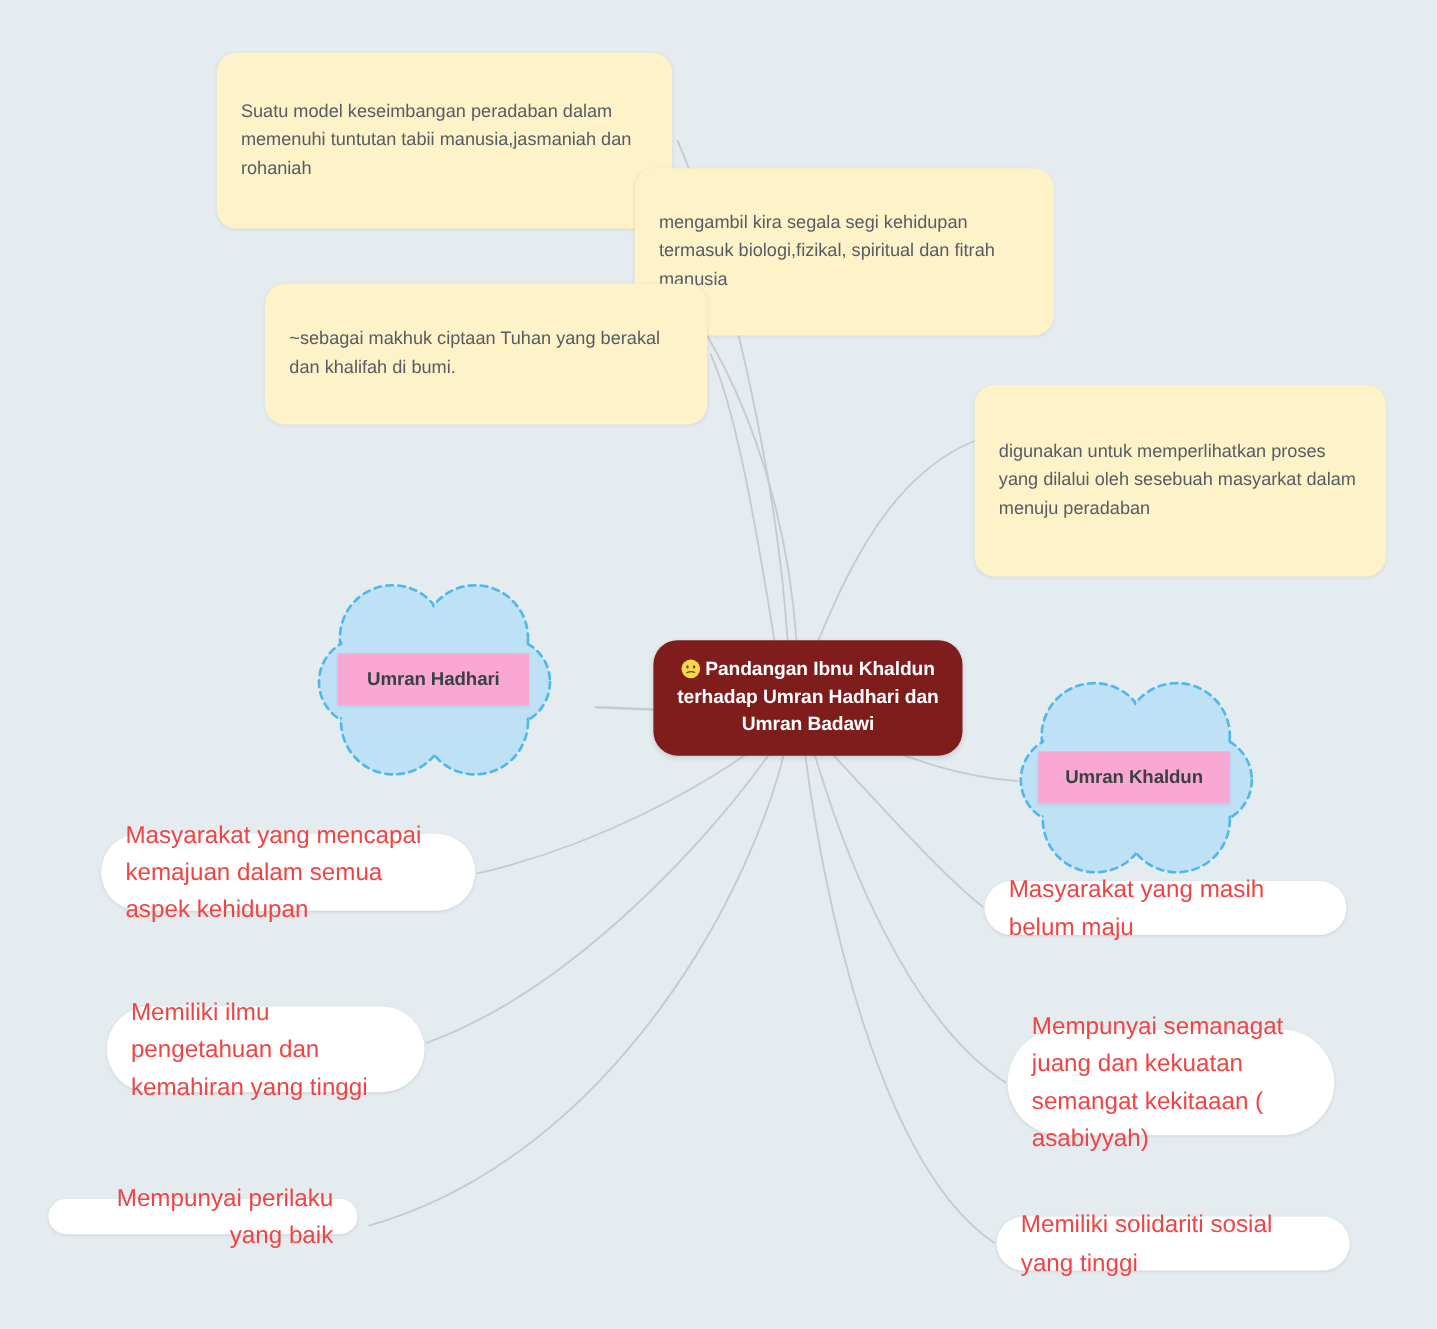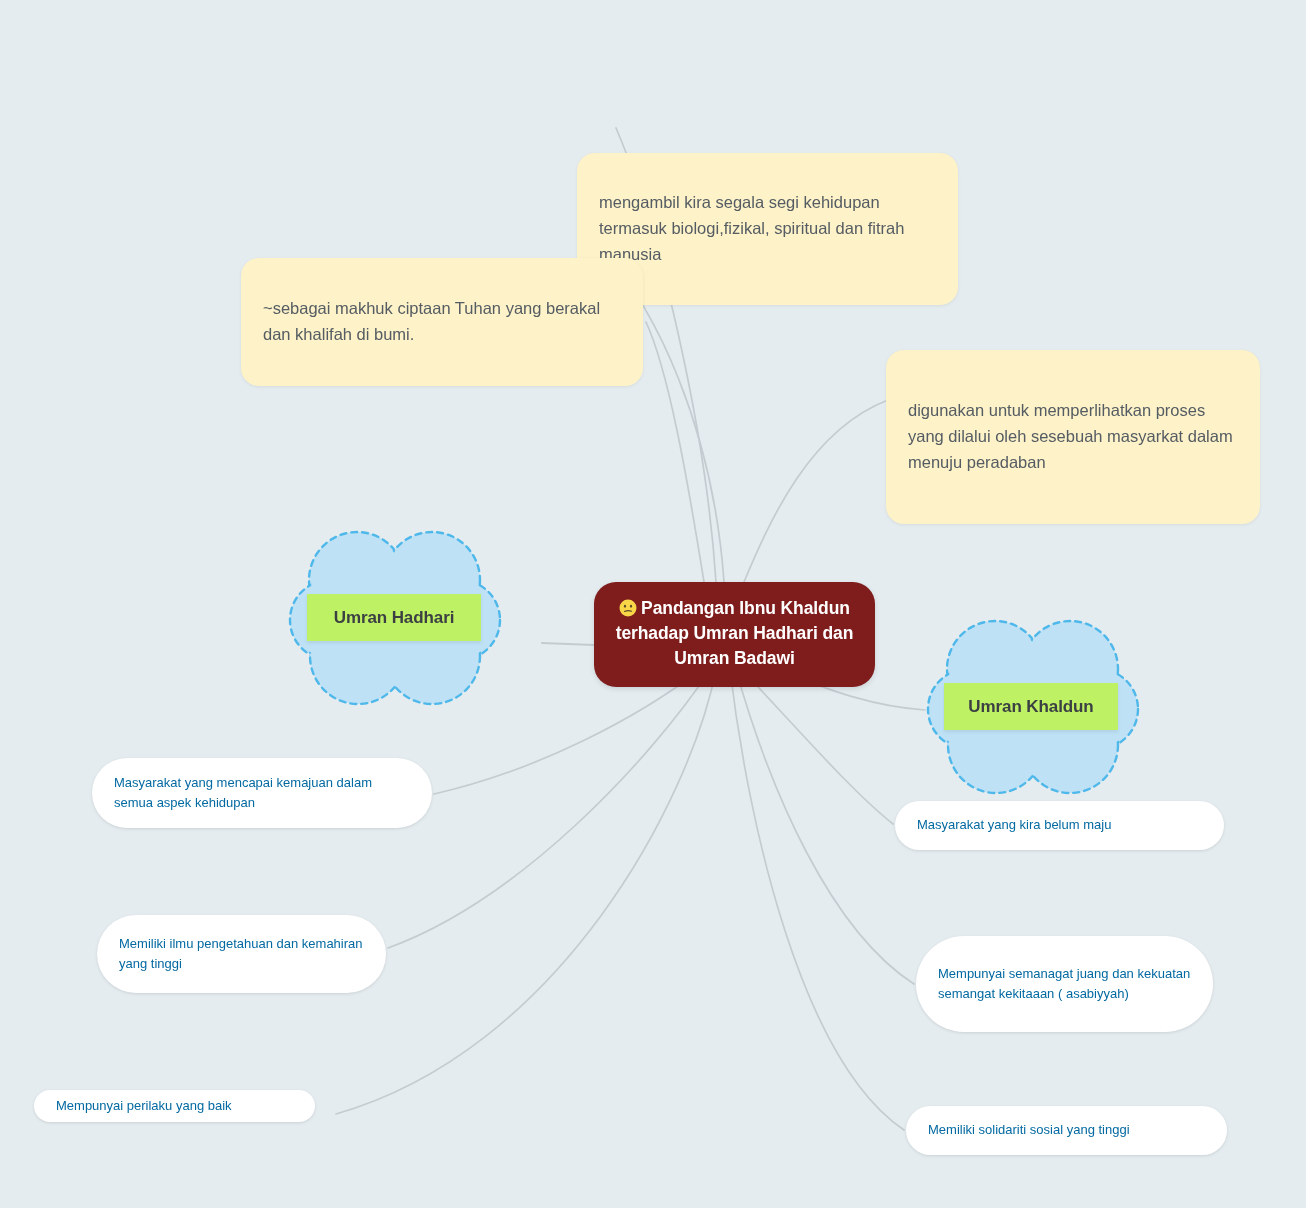--- a/index.html
+++ b/index.html
@@ -85,21 +85,21 @@
     position: absolute;
     z-index: 2;
   }
   .cloud-svg {
     position: absolute;
     left: 0; top: 0;
     overflow: visible;
   }
   .cloud-band {
     position: absolute;
-    background: #bef264;
+    background: #f9a8d4;
     box-shadow: 0 2px 3px rgba(90,100,110,0.13);
     display: flex;
     align-items: center;
     justify-content: center;
   }
   .cloud-label {
     color: #3c4043;
     font-size: 17px;
     font-weight: bold;
     letter-spacing: -0.1px;
@@ -110,33 +110,33 @@
   #cloud-hadhari .cloud-band { left: 27px; top: 66px; width: 174px; height: 47px; }
 
   #cloud-badawi { left: 918px; top: 617px; width: 227px; height: 180px; }
   #cloud-badawi .cloud-band { left: 26px; top: 66px; width: 174px; height: 47px; }
 
   
   .pill {
     background: #ffffff;
     border-radius: 999px;
     box-shadow: 0 1px 3px rgba(100,110,120,0.20);
-    color: #0369a1;
-    font-size: 13px;
+    color: #ef4444;
+    font-size: 22px;
     line-height: 1.55;
     padding: 14px 22px;
     display: flex;
     align-items: center;
     z-index: 2;
   }
   .pill-text { display: block; }
 
   #pill-l1 { left: 92px;  top: 758px;  width: 340px; height: 70px; }
   #pill-l2 { left: 97px;  top: 915px;  width: 289px; height: 78px; }
-  #pill-l3 { left: 34px;  top: 1090px; width: 281px; height: 32px; }
+  #pill-l3 { left: 44px;  top: 1090px; width: 281px; height: 32px; text-align: right; }
 
   #pill-r1 { left: 895px; top: 801px;  width: 329px; height: 49px; }
   #pill-r2 { left: 916px; top: 936px;  width: 297px; height: 96px; }
   #pill-r3 { left: 906px; top: 1106px; width: 321px; height: 49px; }
 </style>
 </head>
 <body>
 
 <div id="canvas">
 
@@ -155,20 +155,23 @@
       <path d="M 700 670 C 640 716 540 770 434 794"></path>
       <path d="M 710 670 C 650 760 520 900 388 948"></path>
       <path d="M 716 670 C 690 800 560 1050 336 1114"></path>
 
       <path d="M 742 670 C 790 720 850 790 893 824"></path>
       <path d="M 736 670 C 770 790 830 930 914 984"></path>
       <path d="M 730 670 C 748 820 800 1060 904 1130"></path>
     </g>
   </svg>
 
+  <div class="note node" id="note-1">
+    <span class="note-text">Suatu model keseimbangan peradaban dalam memenuhi tuntutan tabii manusia,jasmaniah dan rohaniah</span>
+  </div>
 
   <div class="note node" id="note-2">
     <span class="note-text">mengambil kira segala segi kehidupan termasuk biologi,fizikal, spiritual dan fitrah manusia</span>
   </div>
 
   <div class="note node" id="note-3">
     <span class="note-text">~sebagai makhuk ciptaan Tuhan yang berakal dan khalifah di bumi.</span>
   </div>
 
   <div class="note node" id="note-4">
@@ -242,21 +245,21 @@
 
   <div class="pill node" id="pill-l2">
     <span class="pill-text">Memiliki ilmu pengetahuan dan kemahiran yang tinggi</span>
   </div>
 
   <div class="pill node" id="pill-l3">
     <span class="pill-text">Mempunyai perilaku yang baik</span>
   </div>
 
   <div class="pill node" id="pill-r1">
-    <span class="pill-text">Masyarakat yang kira belum maju</span>
+    <span class="pill-text">Masyarakat yang masih belum maju</span>
   </div>
 
   <div class="pill node" id="pill-r2">
     <span class="pill-text">Mempunyai semanagat juang dan kekuatan semangat kekitaaan ( asabiyyah)</span>
   </div>
 
   <div class="pill node" id="pill-r3">
     <span class="pill-text">Memiliki solidariti sosial yang tinggi</span>
   </div>
 

